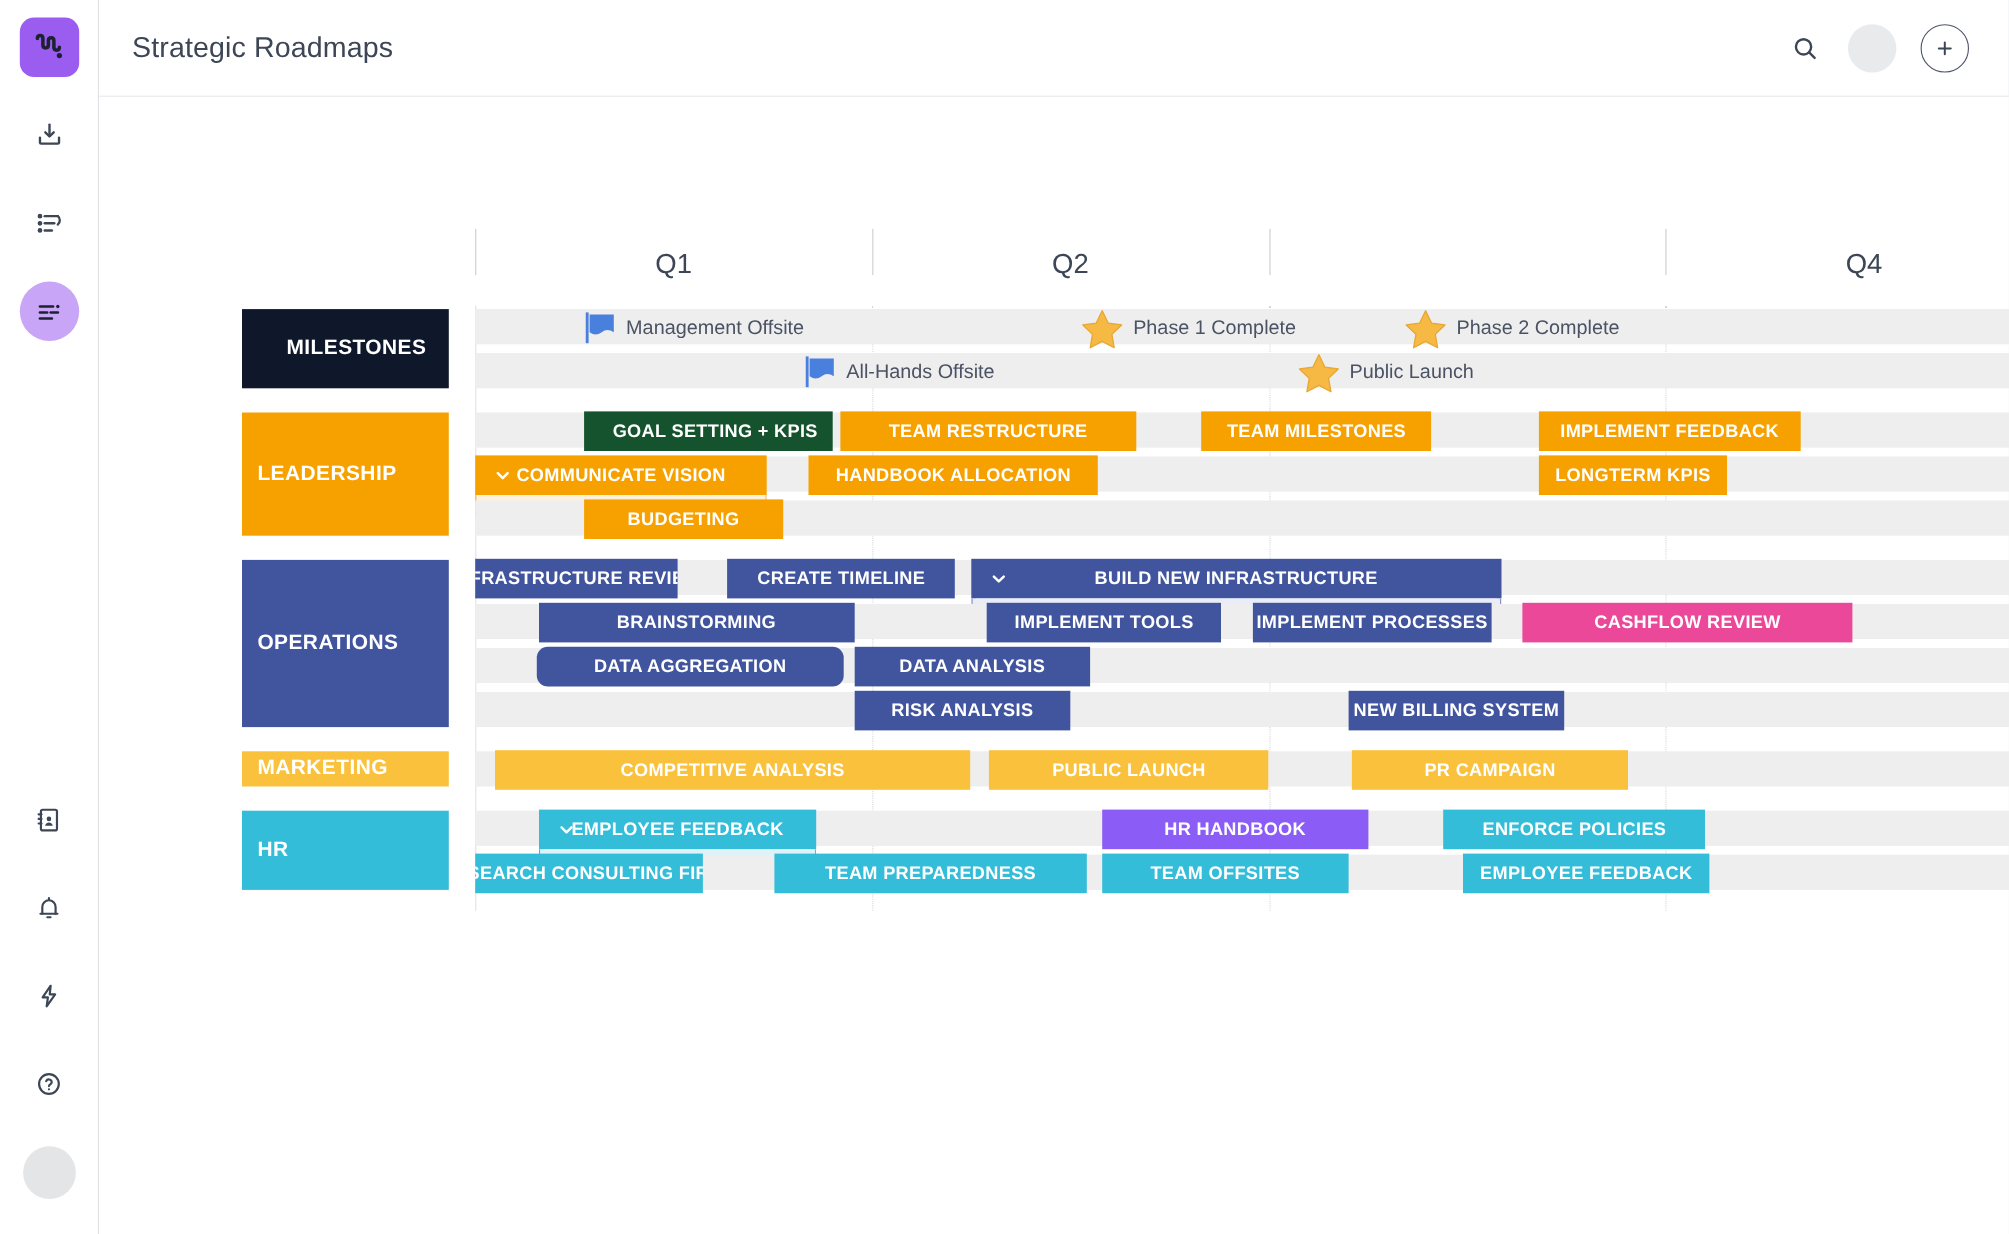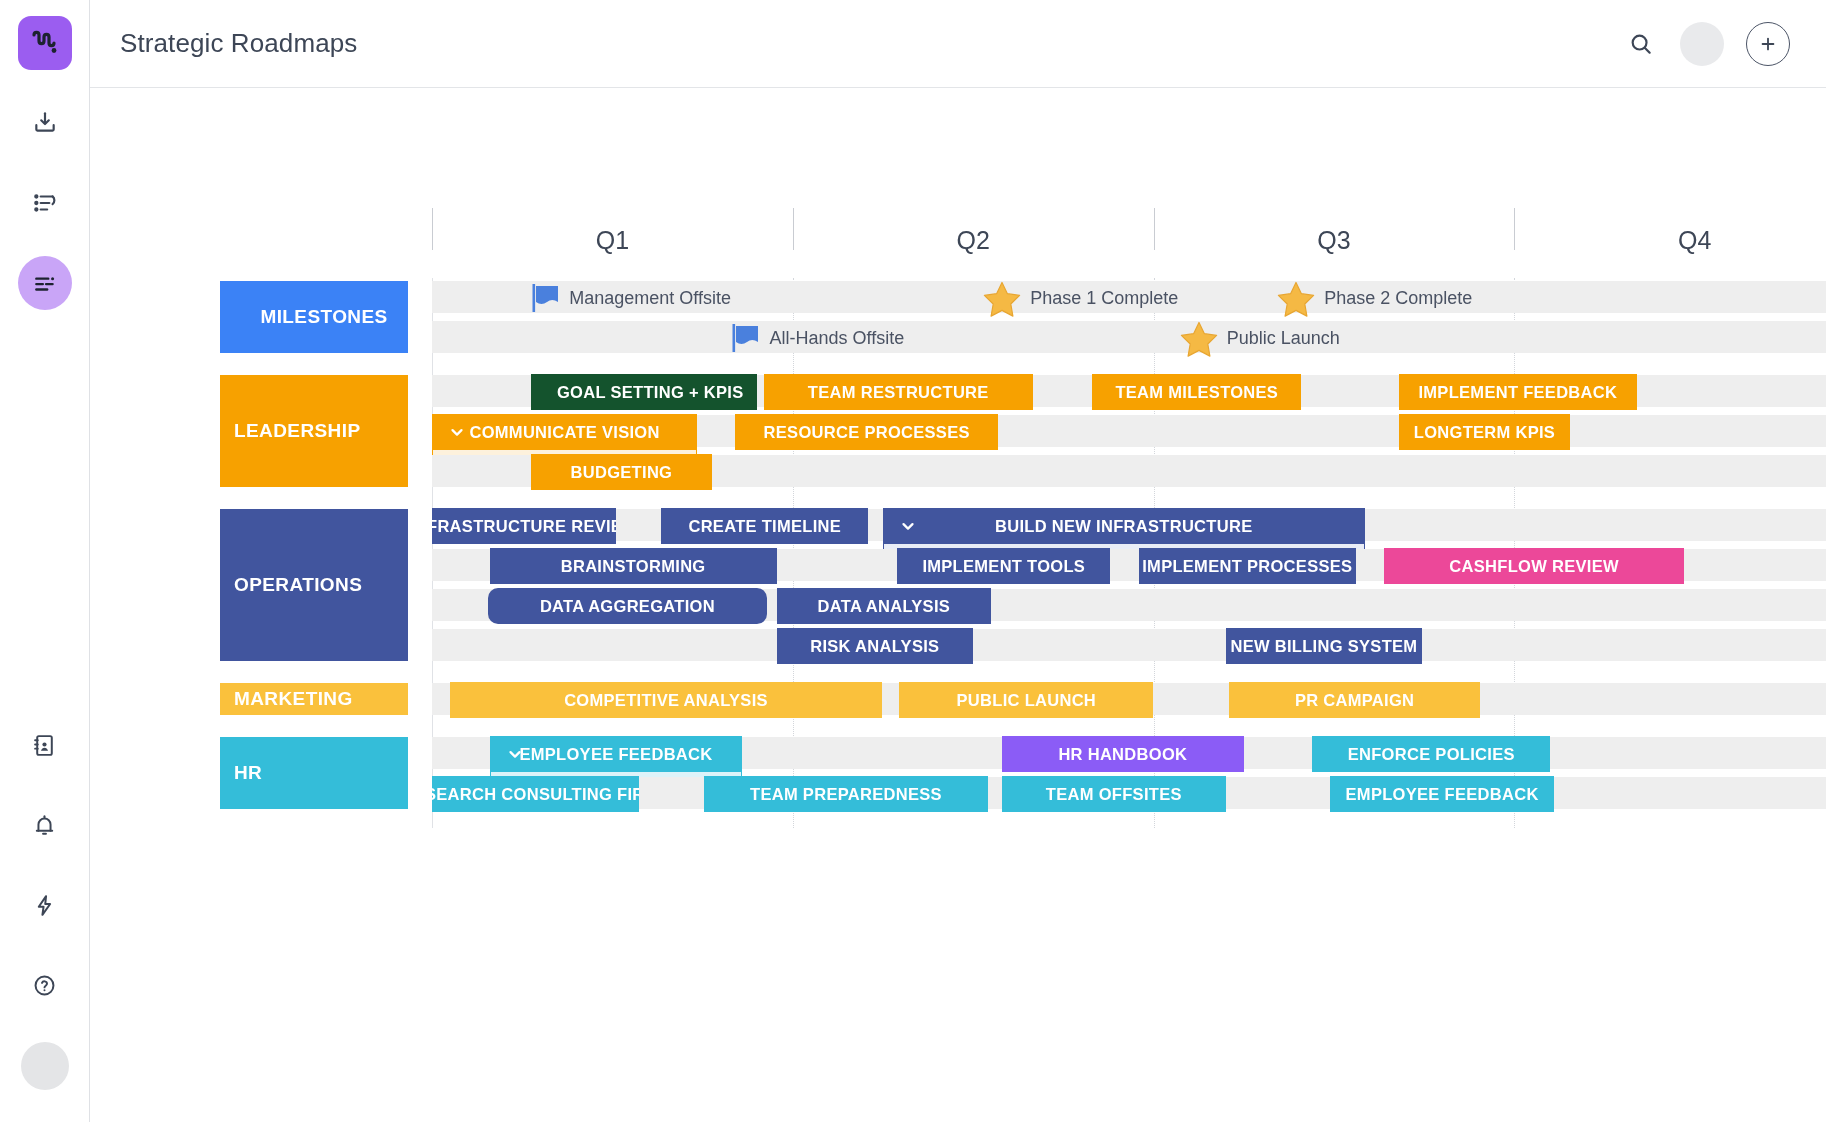--- a/index.html
+++ b/index.html
@@ -237,21 +237,20 @@
       </div>
     </div>
 
     <div class="canvas">
       <div class="chart" id="chart">
         <div class="qhead" id="qhead">
             <div class="qcell" style="left: 0px; width: 360.75px;">Q1</div>
             <div class="qdiv" style="left: 0px;"></div>
             <div class="qcell" style="left: 360.75px; width: 360.75px;">Q2</div>
             <div class="qdiv" style="left: 360.75px;"></div>
-            <div class="qcell" style="left: 721.5px; width: 360.75px;">Q3</div>
             <div class="qdiv" style="left: 721.5px;"></div>
             <div class="qcell" style="left: 1082.25px; width: 360.75px;">Q4</div>
             <div class="qdiv" style="left: 1082.25px;"></div>
           </div>
         <div class="grid" id="grid" style="height: 550px;">
             <div class="vline" style="left: 0px;"></div>
             <div class="vline dotted" style="left: 360.75px;"></div>
             <div class="vline dotted" style="left: 721.5px;"></div>
             <div class="vline dotted" style="left: 1082.25px;"></div>
             <div class="lane-bg" style="top: 3px; height: 32px;"></div>
@@ -314,21 +313,21 @@
               <span class="tray-item" style="left: 39.6825px;">
                 <span class="dot" style="background: rgb(184, 134, 11);"></span>
                 <span>Board Meeting</span>
               </span>
               <span class="tray-item" style="left: 156.926px;">
                 <span class="dot" style="background: rgb(184, 134, 11);"></span>
                 <span>Town Hall</span>
               </span>
             </div>
             <div class="bar" style="left: 303.03px; width: 263.348px; top: 136px; background: rgb(247, 161, 0);">
-              <span>RESOURCE PROCESSES</span>
+              <span>HANDBOOK ALLOCATION</span>
             </div>
             <div class="bar" style="left: 966.81px; width: 171.356px; top: 136px; background: rgb(247, 161, 0);">
               <span>LONGTERM KPIS</span>
             </div>
             <div class="lane-bg" style="top: 177px; height: 32px;"></div>
             <div class="bar" style="left: 99.2062px; width: 180.375px; top: 176px; background: rgb(247, 161, 0);">
               <span>BUDGETING</span>
             </div>
             <div class="lane-bg" style="top: 231px; height: 32px;"></div>
             <div class="bar" style="left: 0px; width: 183.982px; top: 230px; background: rgb(65, 85, 158);">
@@ -428,21 +427,21 @@
             <div class="bar" style="left: 272.366px; width: 283.189px; top: 498px; background: rgb(52, 189, 217);">
               <span>TEAM PREPAREDNESS</span>
             </div>
             <div class="bar" style="left: 569.985px; width: 223.665px; top: 498px; background: rgb(52, 189, 217);">
               <span>TEAM OFFSITES</span>
             </div>
             <div class="bar" style="left: 898.268px; width: 223.665px; top: 498px; background: rgb(52, 189, 217);">
               <span>EMPLOYEE FEEDBACK</span>
             </div>
           </div>
-      <div class="glabel center" style="top: 73px; height: 72px; background: #3b82f6; padding-left: 20px;">
+      <div class="glabel center" style="top: 73px; height: 72px; background: #0f172a; padding-left: 20px;">
             <span>MILESTONES</span>
           </div>
           <div class="glabel" style="top: 301px; height: 152px; background: rgb(65, 85, 158);">
             <span>OPERATIONS</span>
           </div>
           <div class="glabel" style="top: 167px; height: 112px; background: rgb(247, 161, 0);">
             <span>LEADERSHIP</span>
           </div>
           <div class="glabel" style="top: 475px; height: 32px; background: rgb(250, 193, 60);">
             <span>MARKETING</span>

